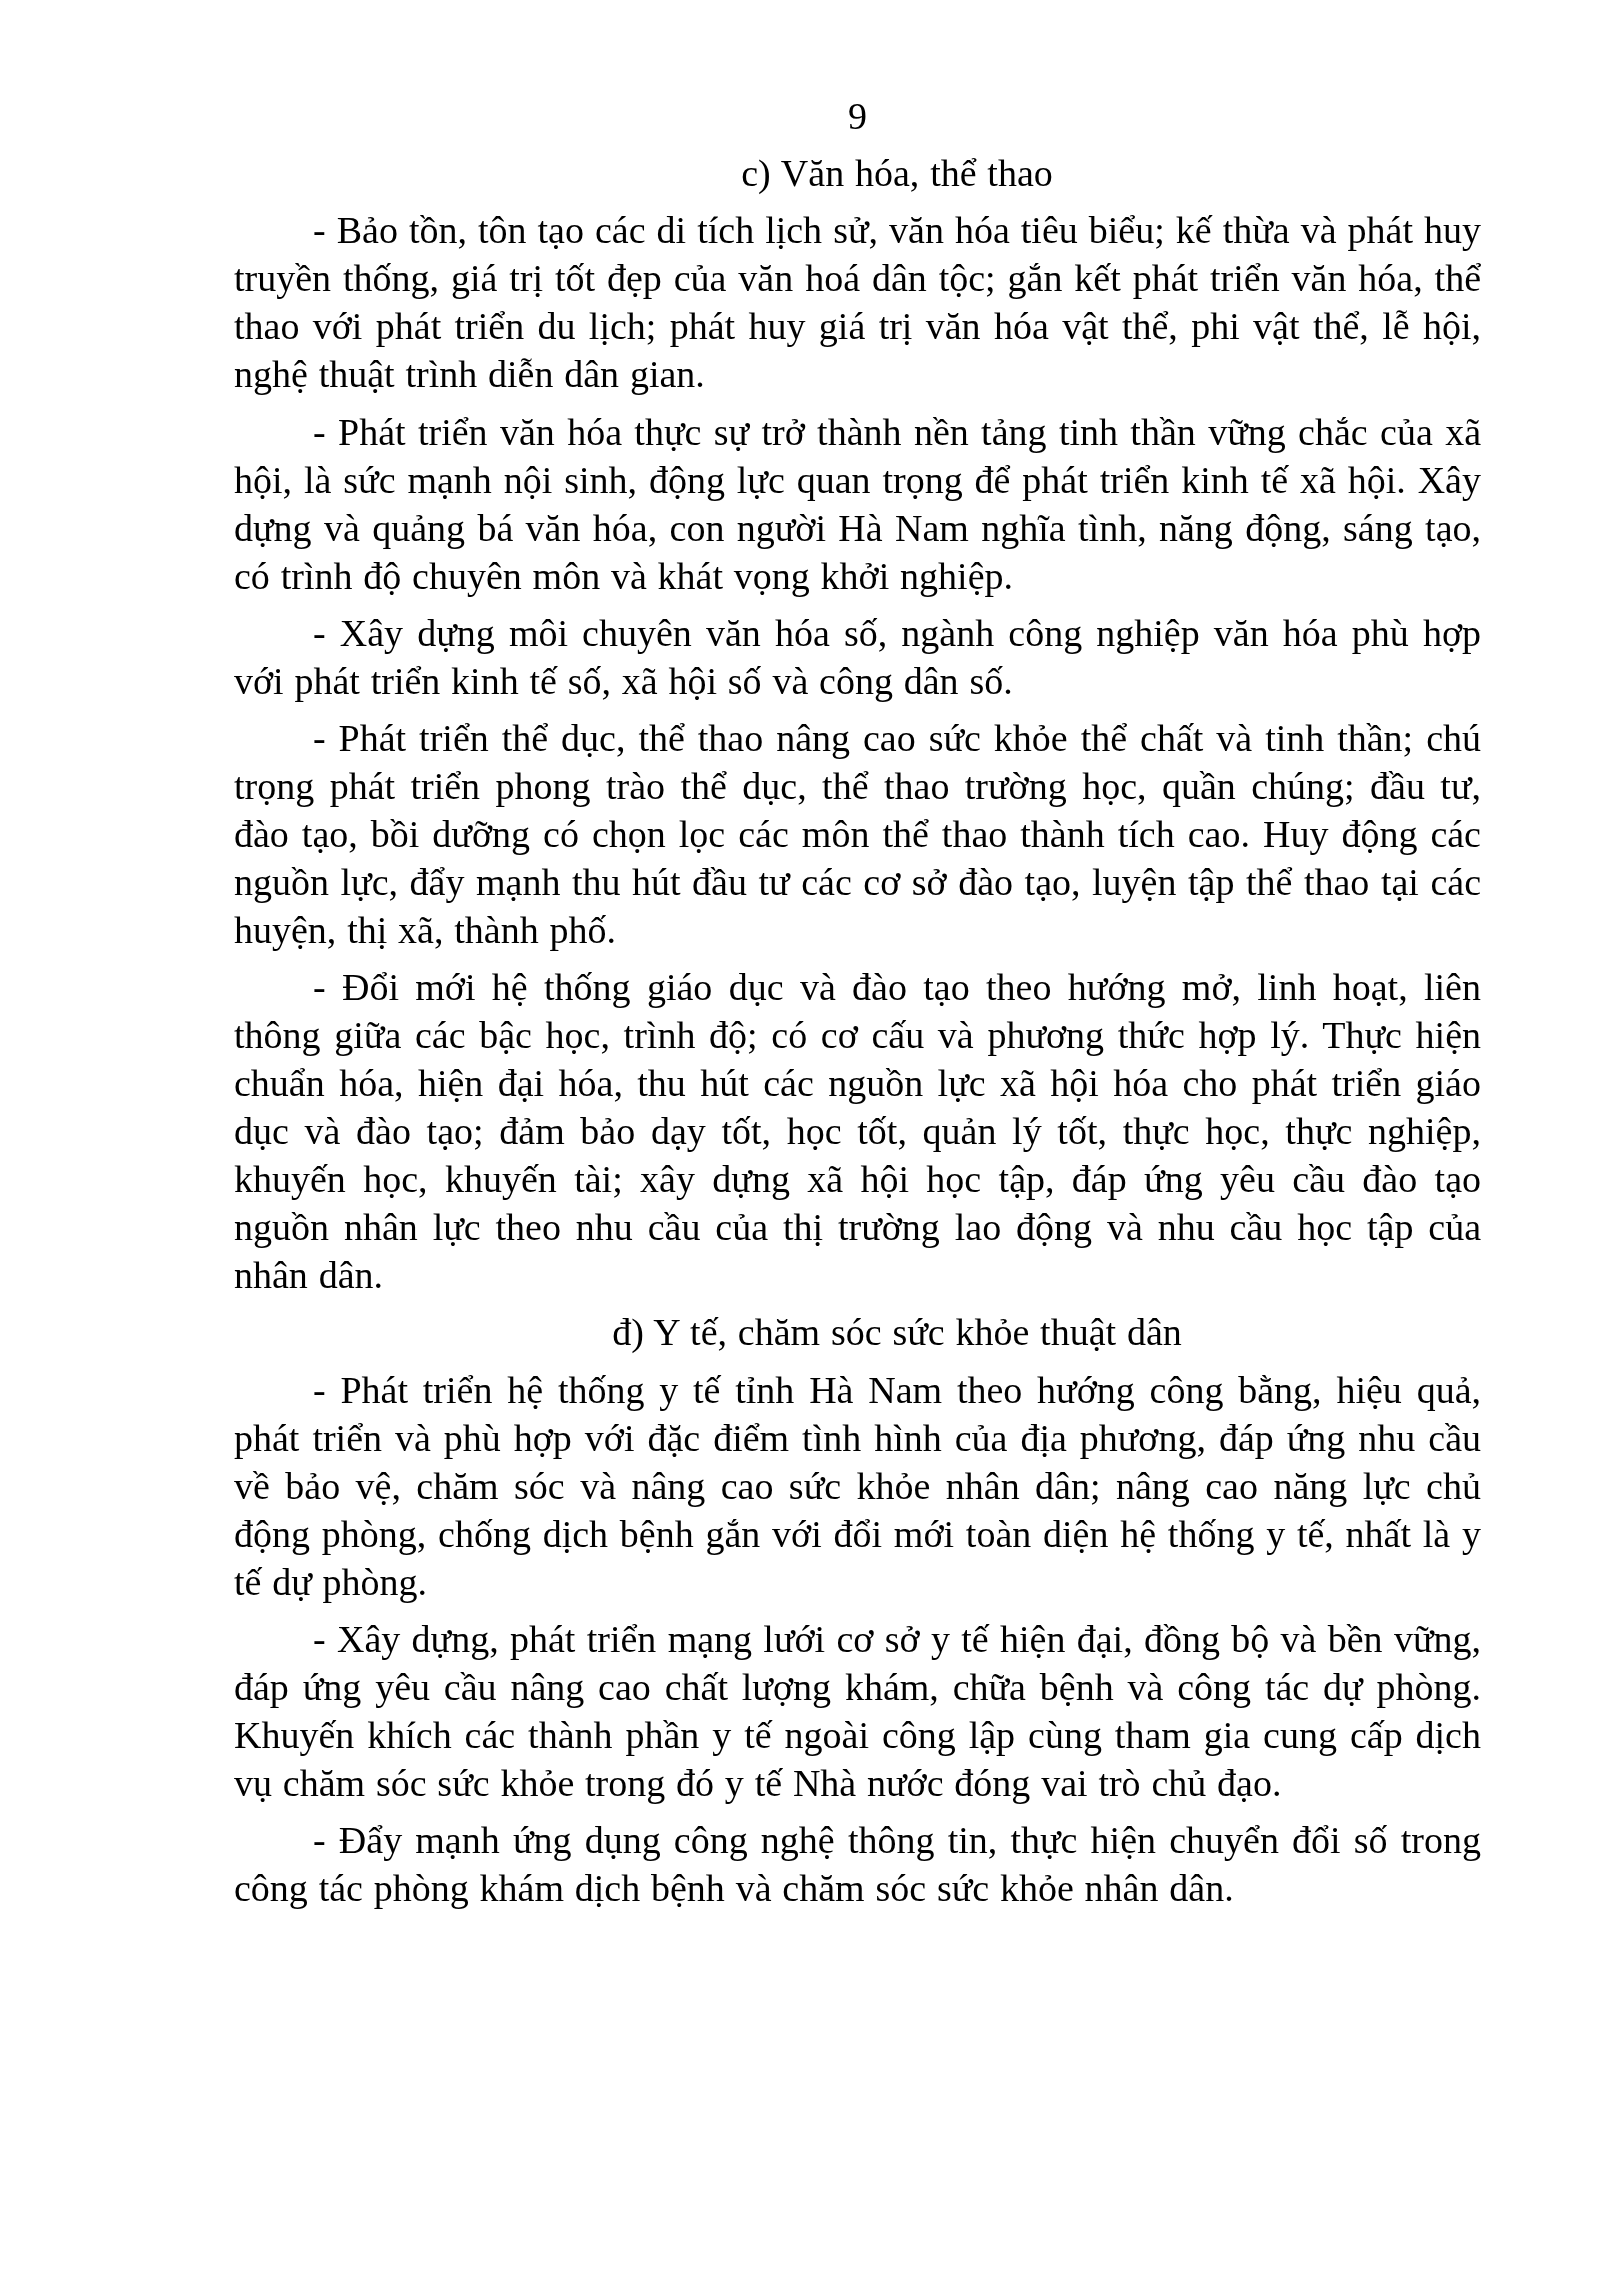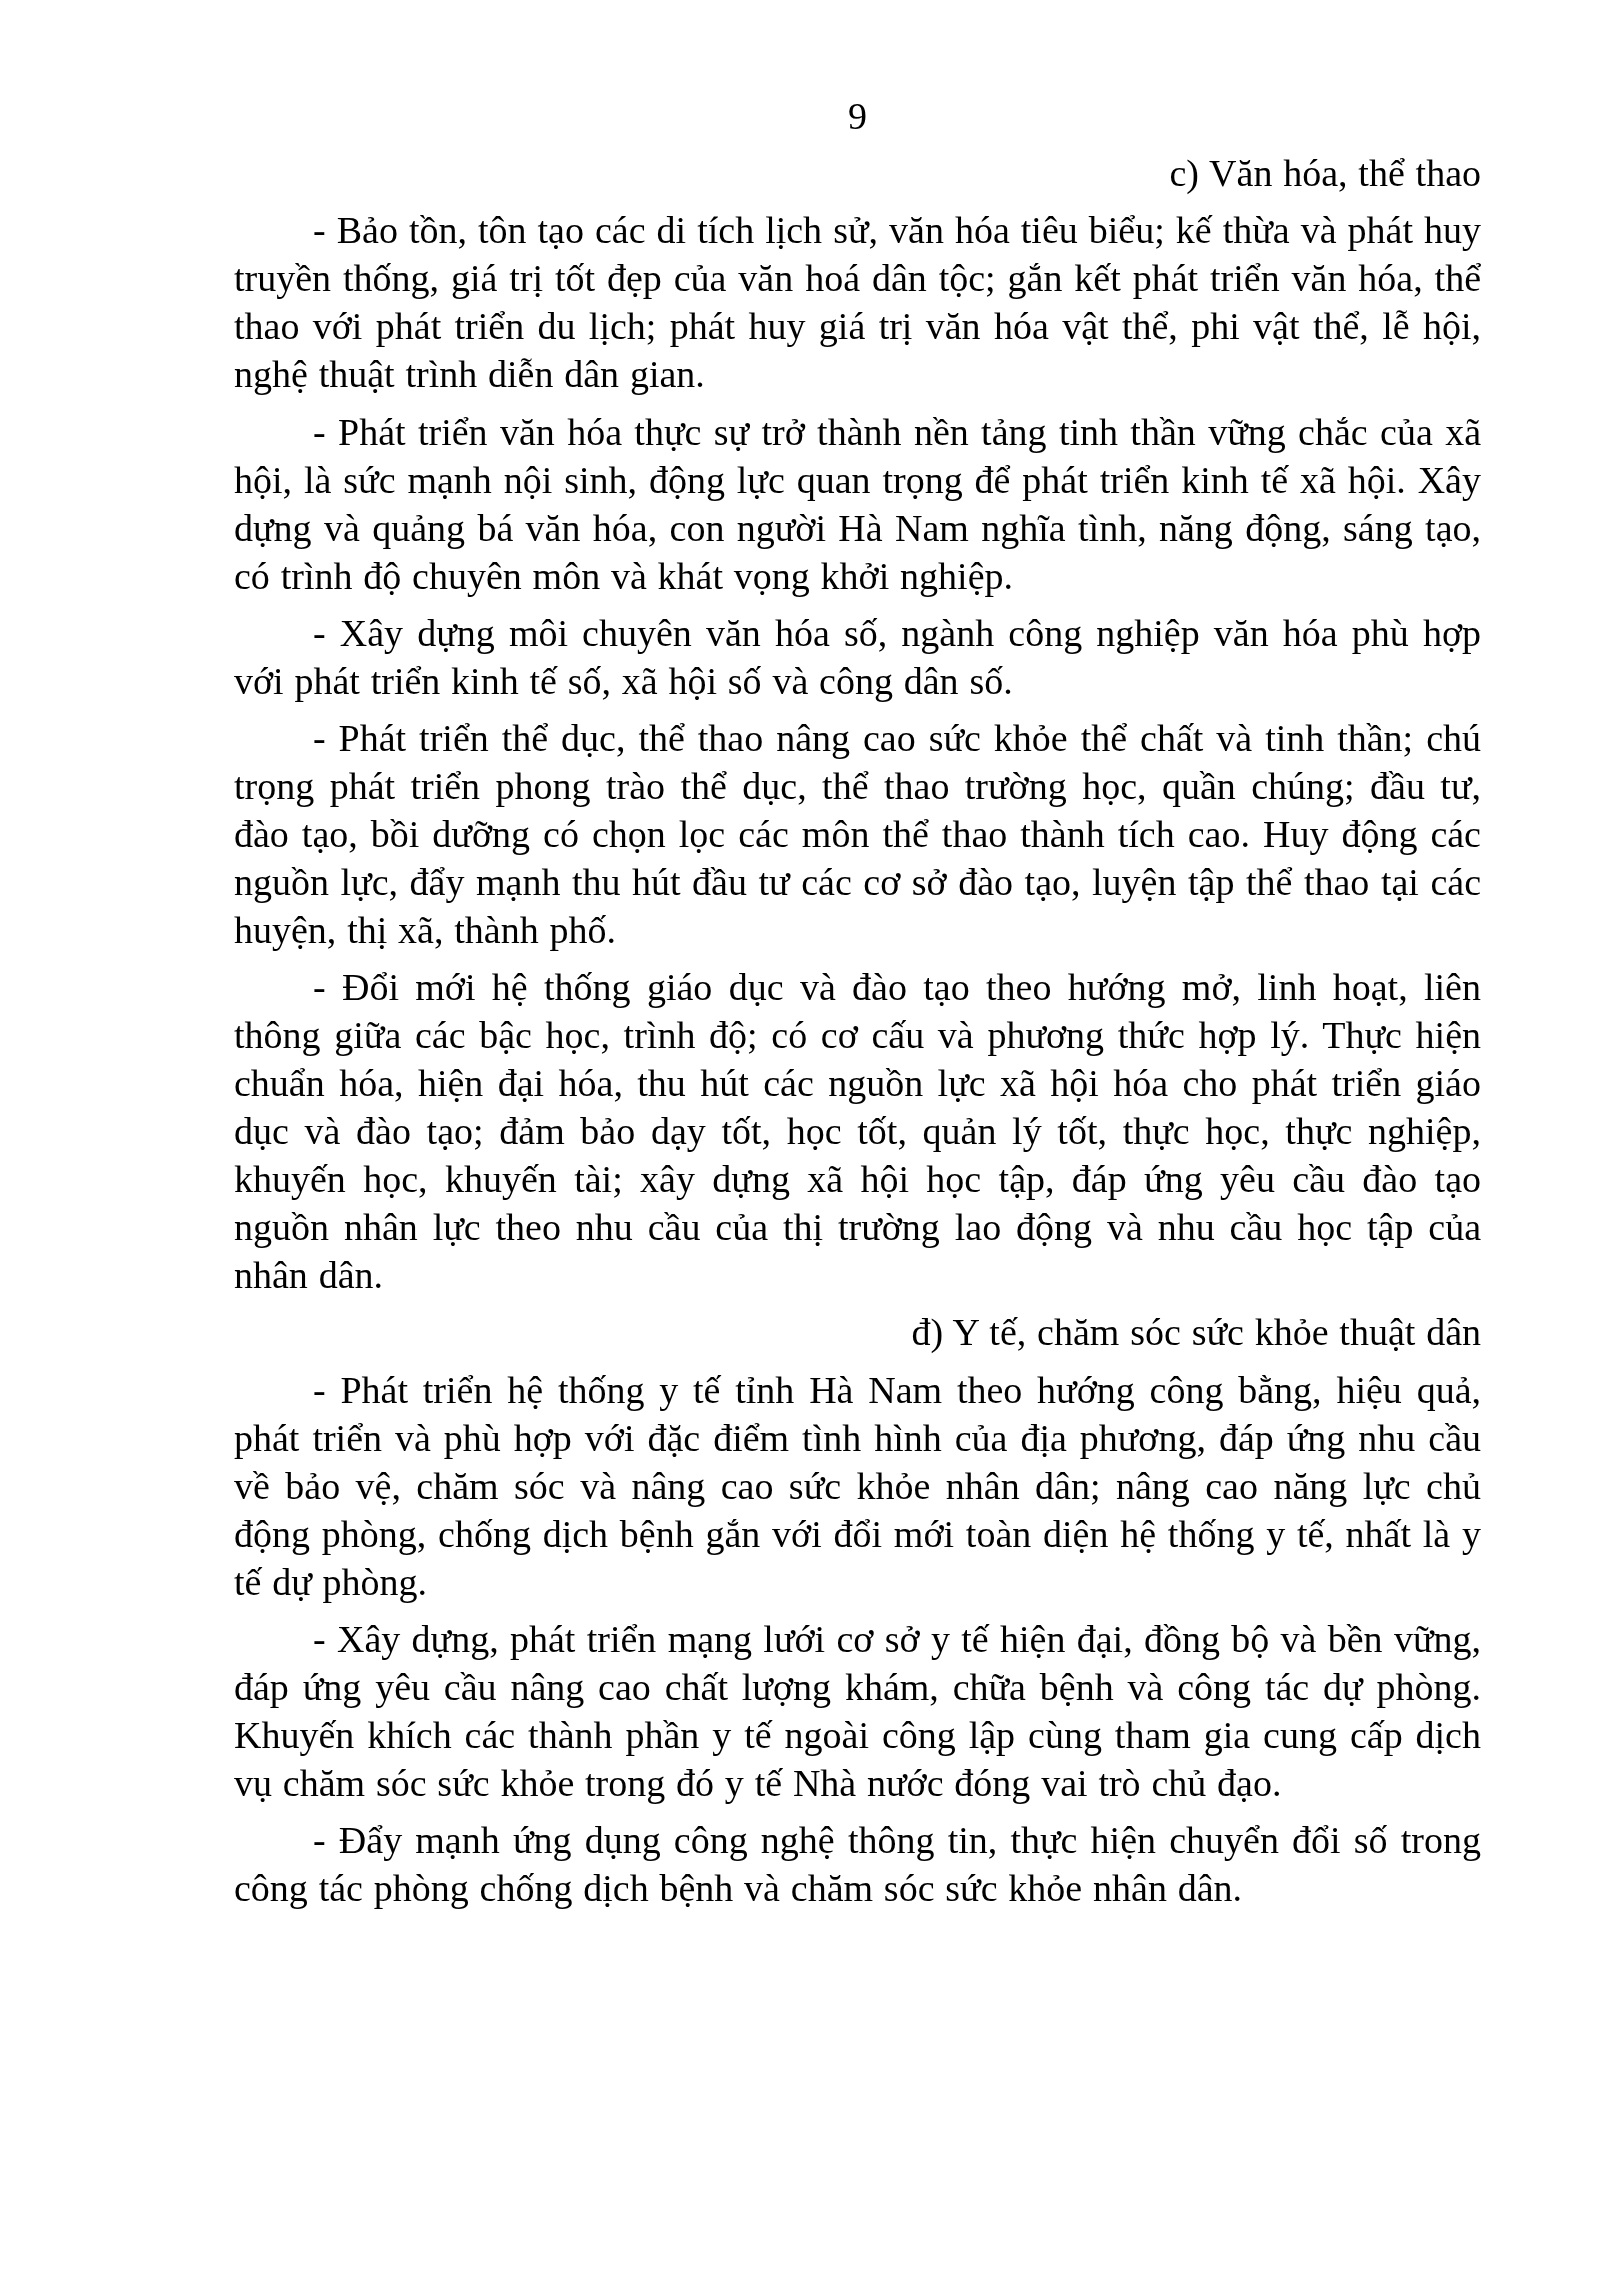--- a/index.html
+++ b/index.html
@@ -31,36 +31,36 @@
   }
   .doc-body p {
     margin: 9.2px 0 0 0;
     font-size: 38px;
     line-height: 48px;
     text-align: justify;
     text-indent: 79px;
     word-spacing: 1.3px;
   }
   .doc-body p.heading {
-    text-align: right;
+    text-align: center;
   }
 </style>
 </head>
 <body>
 
 <div class="page">
   <div class="text-block">
     <div class="page-number">9</div>
     <div class="doc-body">
         <p class="heading">c) Văn hóa, thể thao</p>
         <p class="para">- Bảo tồn, tôn tạo các di tích lịch sử, văn hóa tiêu biểu; kế thừa và phát huy truyền thống, giá trị tốt đẹp của văn hoá dân tộc; gắn kết phát triển văn hóa, thể thao với phát triển du lịch; phát huy giá trị văn hóa vật thể, phi vật thể, lễ hội, nghệ thuật trình diễn dân gian.</p>
         <p class="para">- Phát triển văn hóa thực sự trở thành nền tảng tinh thần vững chắc của xã hội, là sức mạnh nội sinh, động lực quan trọng để phát triển kinh tế xã hội. Xây dựng và quảng bá văn hóa, con người Hà Nam nghĩa tình, năng động, sáng tạo, có trình độ chuyên môn và khát vọng khởi nghiệp.</p>
         <p class="para">- Xây dựng môi chuyên văn hóa số, ngành công nghiệp văn hóa phù hợp với phát triển kinh tế số, xã hội số và công dân số.</p>
         <p class="para">- Phát triển thể dục, thể thao nâng cao sức khỏe thể chất và tinh thần; chú trọng phát triển phong trào thể dục, thể thao trường học, quần chúng; đầu tư, đào tạo, bồi dưỡng có chọn lọc các môn thể thao thành tích cao. Huy động các nguồn lực, đẩy mạnh thu hút đầu tư các cơ sở đào tạo, luyện tập thể thao tại các huyện, thị xã, thành phố.</p>
         <p class="para">- Đổi mới hệ thống giáo dục và đào tạo theo hướng mở, linh hoạt, liên thông giữa các bậc học, trình độ; có cơ cấu và phương thức hợp lý. Thực hiện chuẩn hóa, hiện đại hóa, thu hút các nguồn lực xã hội hóa cho phát triển giáo dục và đào tạo; đảm bảo dạy tốt, học tốt, quản lý tốt, thực học, thực nghiệp, khuyến học, khuyến tài; xây dựng xã hội học tập, đáp ứng yêu cầu đào tạo nguồn nhân lực theo nhu cầu của thị trường lao động và nhu cầu học tập của nhân dân.</p>
         <p class="heading">đ) Y tế, chăm sóc sức khỏe thuật dân</p>
         <p class="para">- Phát triển hệ thống y tế tỉnh Hà Nam theo hướng công bằng, hiệu quả, phát triển và phù hợp với đặc điểm tình hình của địa phương, đáp ứng nhu cầu về bảo vệ, chăm sóc và nâng cao sức khỏe nhân dân; nâng cao năng lực chủ động phòng, chống dịch bệnh gắn với đổi mới toàn diện hệ thống y tế, nhất là y tế dự phòng.</p>
         <p class="para">- Xây dựng, phát triển mạng lưới cơ sở y tế hiện đại, đồng bộ và bền vững, đáp ứng yêu cầu nâng cao chất lượng khám, chữa bệnh và công tác dự phòng. Khuyến khích các thành phần y tế ngoài công lập cùng tham gia cung cấp dịch vụ chăm sóc sức khỏe trong đó y tế Nhà nước đóng vai trò chủ đạo.</p>
-        <p class="para">- Đẩy mạnh ứng dụng công nghệ thông tin, thực hiện chuyển đổi số trong công tác phòng chống dịch bệnh và chăm sóc sức khỏe nhân dân.</p>
+        <p class="para">- Đẩy mạnh ứng dụng công nghệ thông tin, thực hiện chuyển đổi số trong công tác phòng khám dịch bệnh và chăm sóc sức khỏe nhân dân.</p>
       </div>
   </div>
 </div>
 
 
 </body></html>

